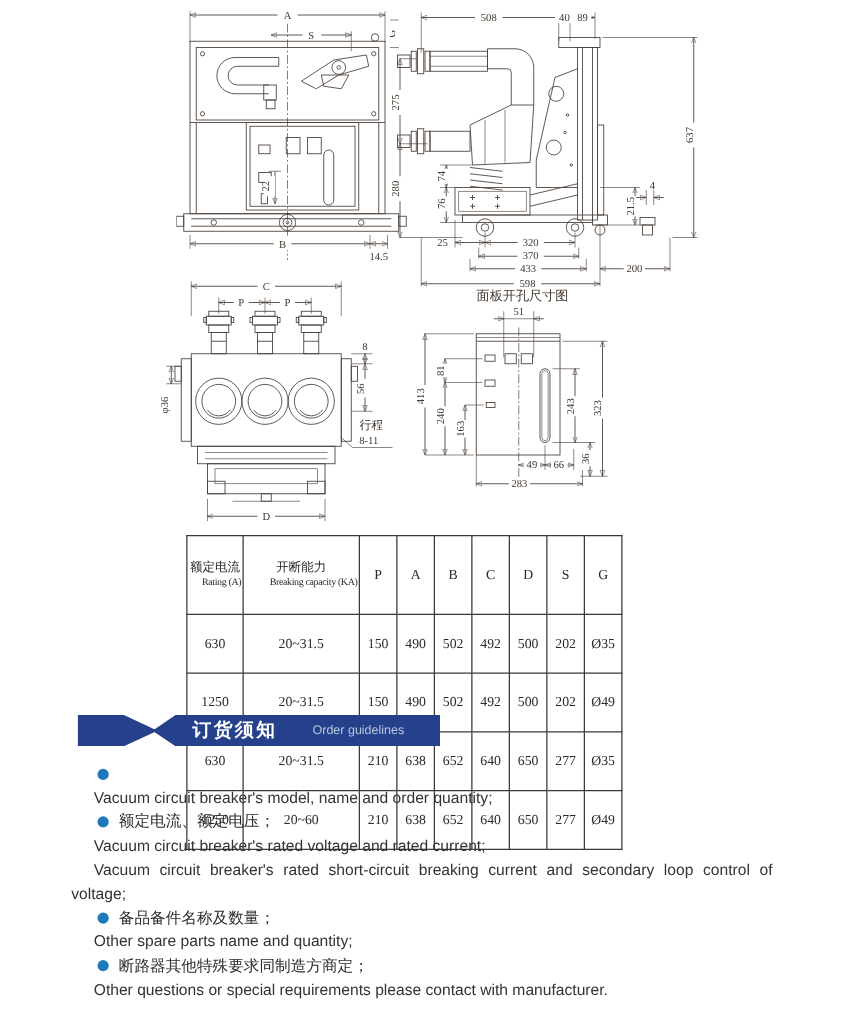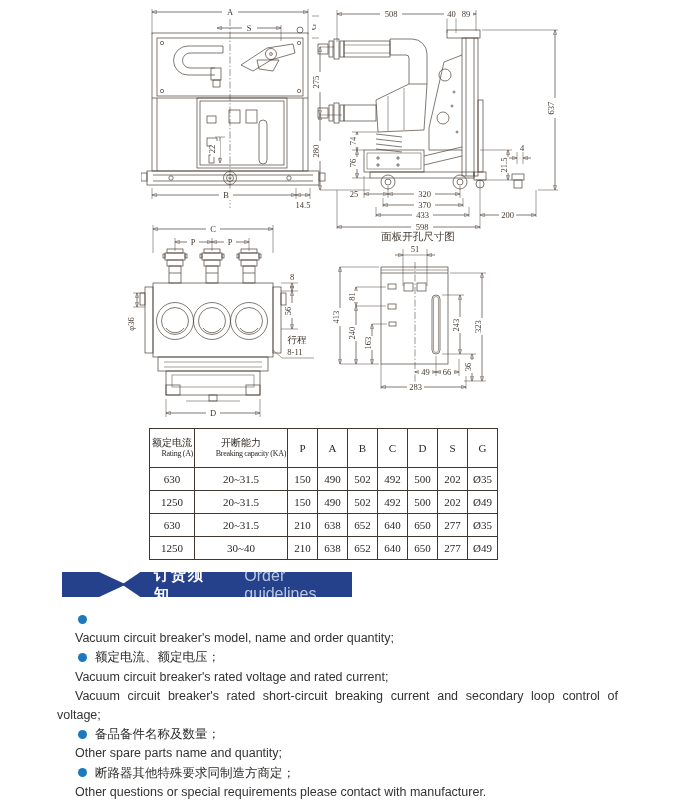--- a/index.html
+++ b/index.html
@@ -10,38 +10,38 @@
   .dwg line,.dwg path,.dwg rect,.dwg circle,.dwg ellipse{stroke:#4b4039;stroke-width:.7;fill:none;}
   .dwg .wbg{fill:#ffffff;stroke:none;}
   .dwg text{fill:#42382f;stroke:none;font:8.5px "Liberation Serif",serif;text-anchor:middle;}
   .dwg text.zh{font:9.5px "Liberation Sans",sans-serif;}
   .dwg .cl{stroke-dasharray:7 2 1.5 2;stroke-width:.55;}
   .dwg .thin{stroke-width:.5;}
   
   table.spec{position:absolute;left:149px;top:428px;border-collapse:collapse;table-layout:fixed;
              font-family:"Liberation Serif",serif;color:#2c2824;}
   table.spec td{border:1px solid #3f3731;text-align:center;vertical-align:middle;
-                font-size:11px;height:14px;padding:4px 1px;line-height:1.1;}
+                font-size:11px;height:14px;padding:16px 1px;line-height:1.1;}
   table.spec tr.hdr td{height:30px;}
   td.c1{width:42px;} td.c2{width:90px;} td.lt{width:27px;font-size:13px;}
   .hz{font-family:"Liberation Sans",sans-serif;font-size:10px;}
   .he{font-size:8px;letter-spacing:-0.3px;margin-top:2px;text-align:right;}
   
   .caption{position:absolute;left:70px;top:533px;width:540px;text-align:center;color:#2b9cd8;
            font-size:12.5px;line-height:15.5px;}
   
   .pennant{position:absolute;left:62px;top:572px;width:64px;height:25px;background:#26418c;
            -webkit-clip-path:polygon(0 0,58% 0,100% 50%,58% 100%,0 100%);
            clip-path:polygon(0 0,58% 0,100% 50%,58% 100%,0 100%);}
   .banner{position:absolute;left:122px;top:572px;width:230px;height:25px;background:#26418c;
           -webkit-clip-path:polygon(0 50%,8% 0,100% 0,100% 100%,8% 100%);
           clip-path:polygon(0 50%,8% 0,100% 0,100% 100%,8% 100%);
           display:flex;align-items:center;padding-left:32px;box-sizing:border-box;}
   .banner .t-zh{color:#ffffff;font-weight:bold;font-size:15px;letter-spacing:2px;}
-  .banner .t-en{color:#b9c6e0;font-size:16px;margin-left:28px;}
+  .banner .t-en{color:#b9c6e0;font-size:10px;margin-left:28px;}
   
   .gl{position:absolute;left:57px;top:610px;width:561px;font-size:12.5px;line-height:19.2px;color:#353331;}
   .gzh{padding-left:21px;color:#2e2c2a;}
   .gzh .bullet{display:inline-block;width:9px;height:9px;border-radius:50%;background:#1d79bd;
                margin-right:8px;vertical-align:-0.5px;}
   .gen{text-indent:18px;text-align:justify;}
 </style>
 </head>
 <body>
 
@@ -495,21 +495,21 @@
       <td>210</td>
       <td>638</td>
       <td>652</td>
       <td>640</td>
       <td>650</td>
       <td>277</td>
       <td>Ø35</td>
     </tr>
     <tr>
       <td>1250</td>
-      <td>30~40</td>
+      <td>20~60</td>
       <td>210</td>
       <td>638</td>
       <td>652</td>
       <td>640</td>
       <td>650</td>
       <td>277</td>
       <td>Ø49</td>
     </tr>
   </tbody>
     </table>

